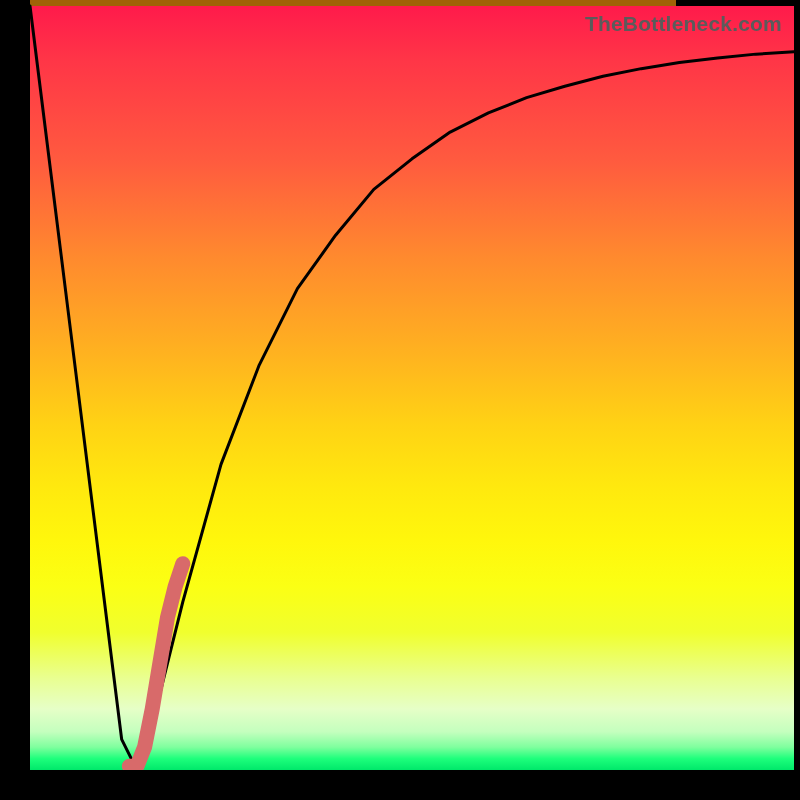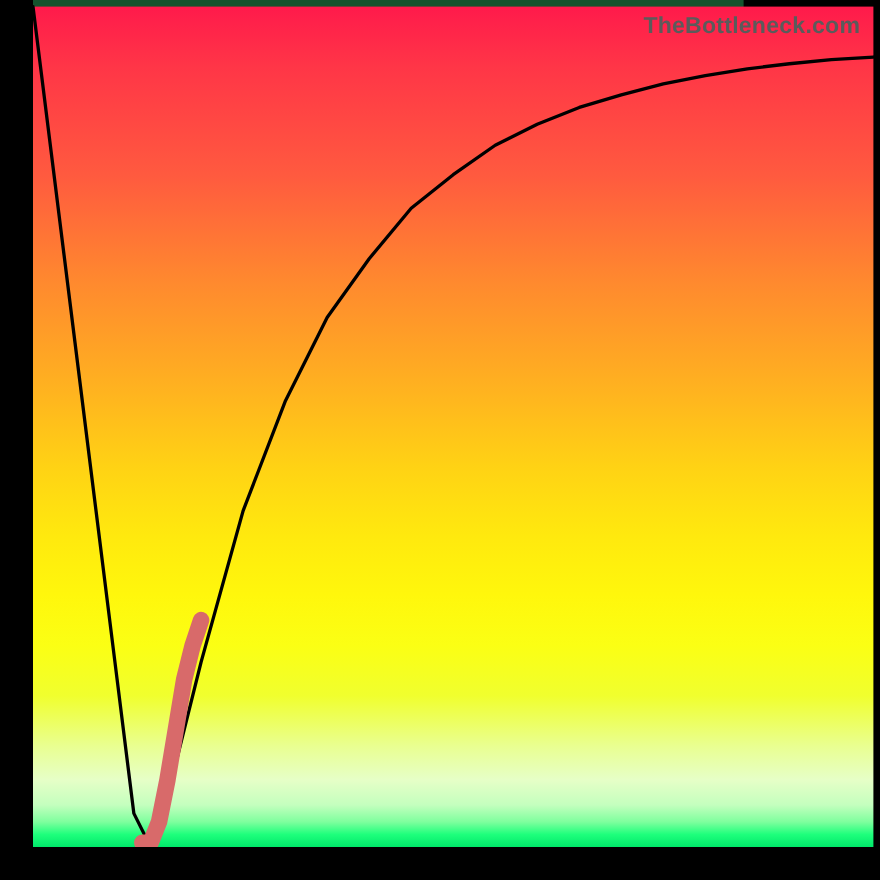--- a/index.html
+++ b/index.html
@@ -1,21 +1,21 @@
 <!DOCTYPE html>
 <html><head>
 <meta charset="utf-8">
 <style>
   * { margin: 0; padding: 0; box-sizing: border-box; }
   html, body { width: 800px; height: 800px; overflow: hidden; background: #000; }
   .frame {
     position: relative;
     width: 676px;
     height: 800px;
-    background: #14532d;
+    background: #a16207;
   }
   .plot-area {
     position: absolute;
     left: 30px;
     top: 6px;
     width: 764px;
     height: 764px;
     background: linear-gradient(to bottom,
       #ff1a4b 0%,
       #ff3547 7%,

